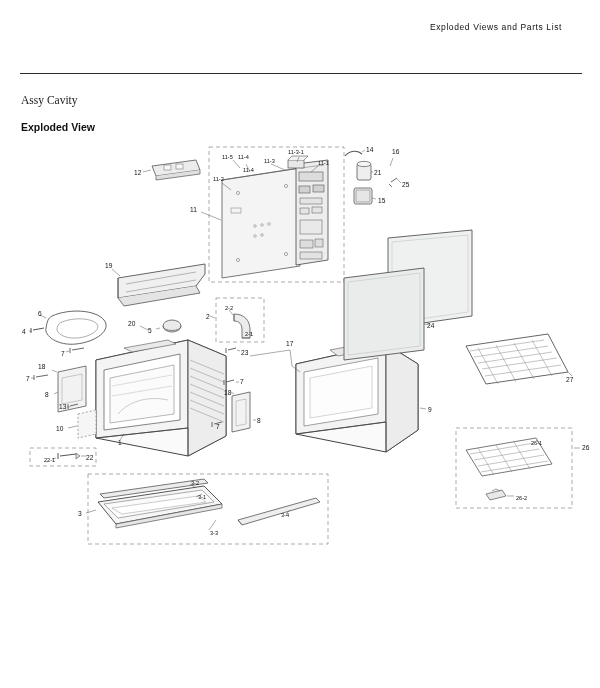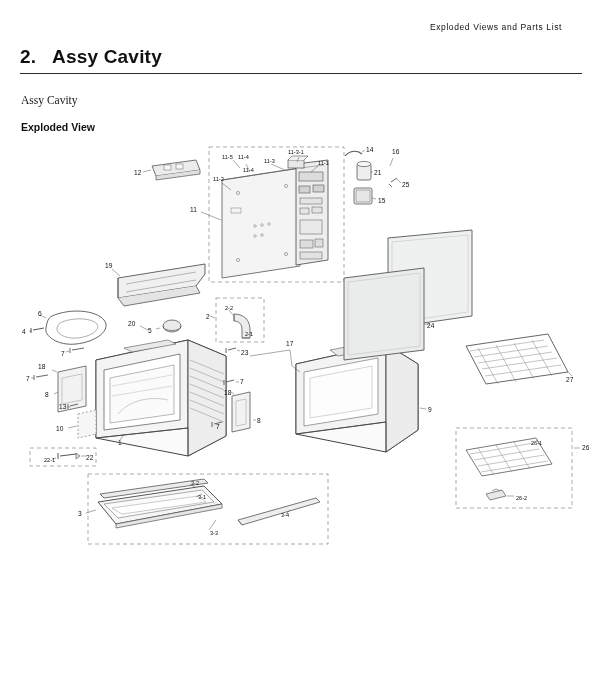--- a/index.html
+++ b/index.html
@@ -85,25 +85,20 @@
     fill: #111;
   }
 </style>
 </head>
 <body>
 
 <div class="page">
 
   <div class="header-note">Exploded  Views  and  Parts  List</div>
 
-  <div class="section-title">
-    <span>2.</span>
-    &nbsp;
-    <span>Assy Cavity</span>
-  </div>
   <div class="title-rule"></div>
 
   <div class="subtitle">Assy Cavity</div>
   <div class="exploded-label">Exploded View</div>
 
   <div class="diagram">
     <svg width="600" height="430" viewBox="0 0 600 430">
       <defs>
         <g id="grill-mesh"></g>
       </defs>

